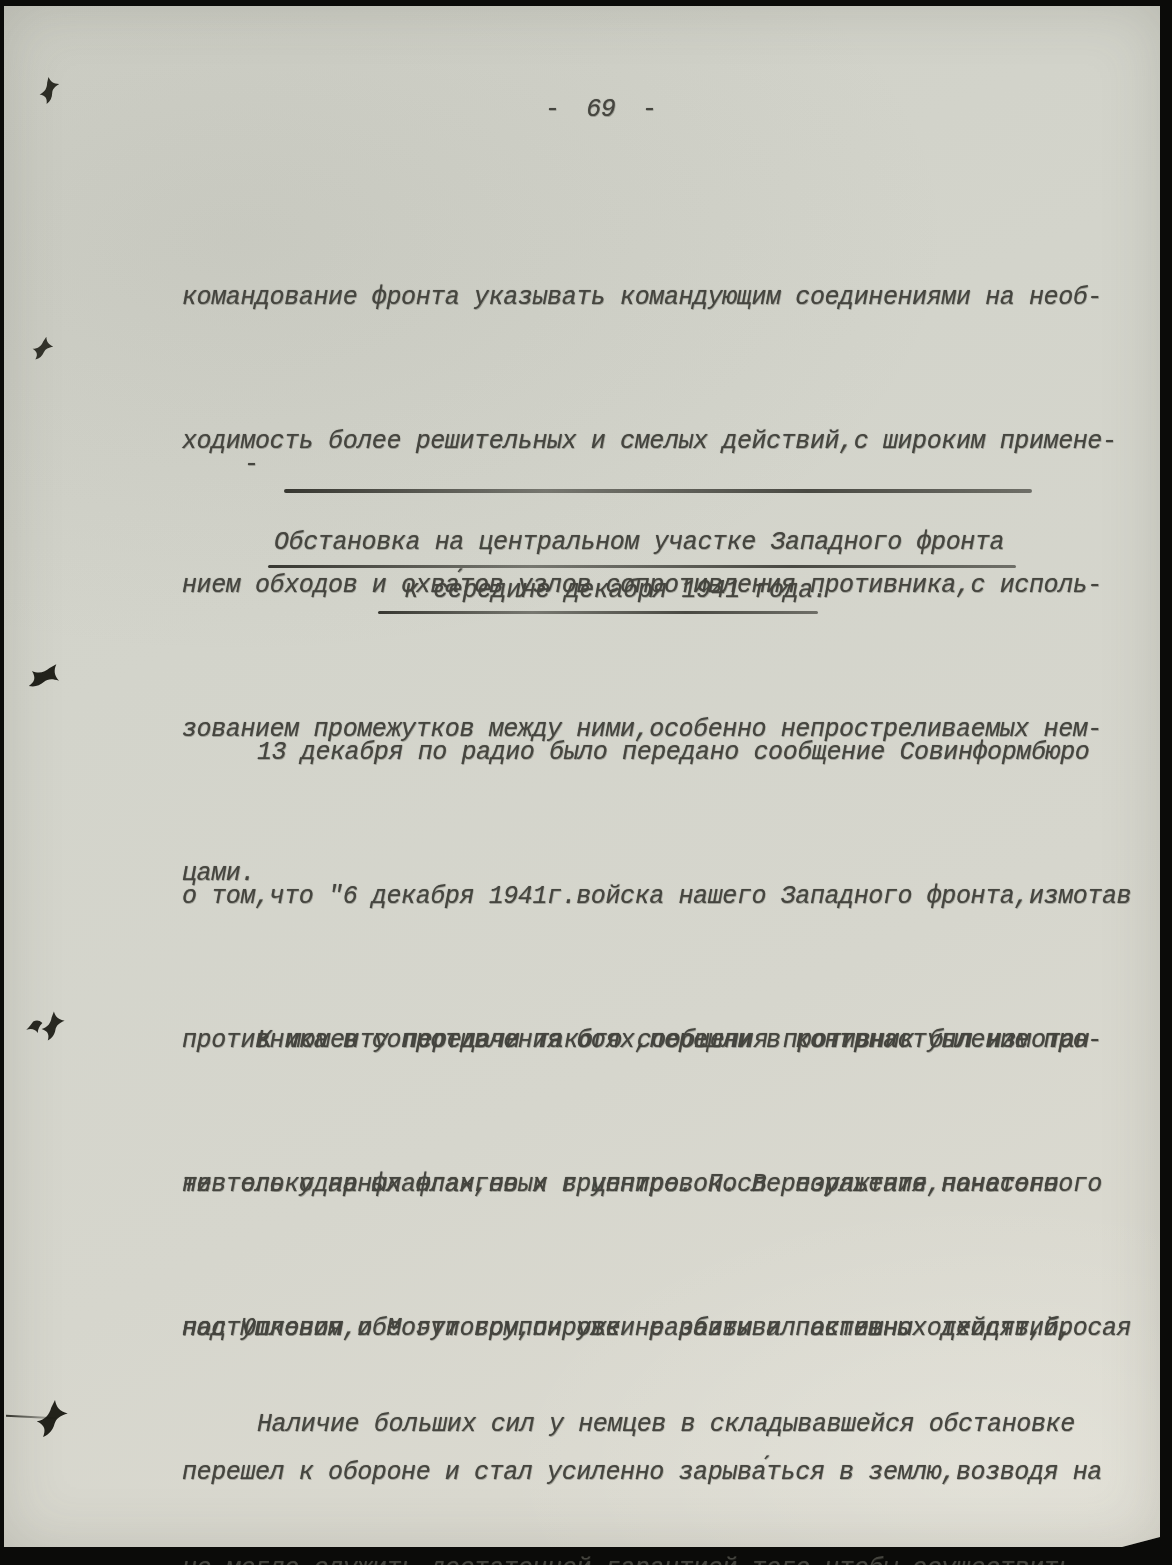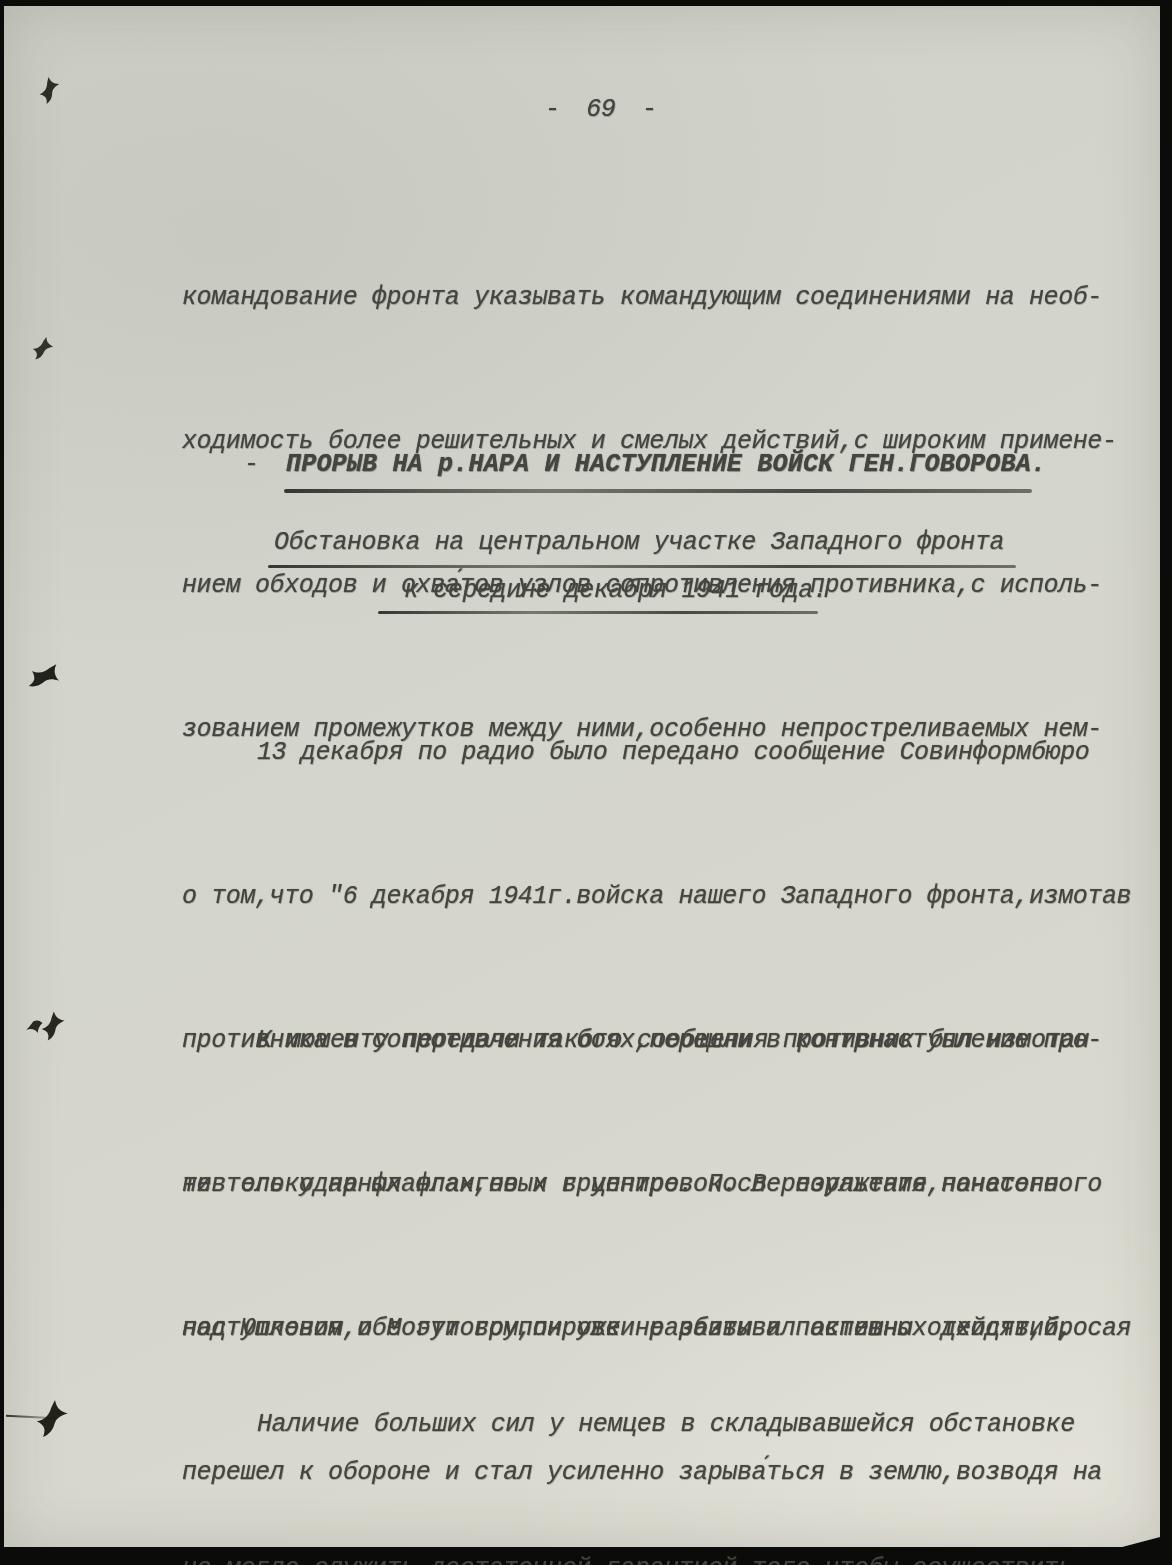--- a/index.html
+++ b/index.html
@@ -51,24 +51,24 @@
 <div class="page">
   <div class="paper"></div>
 
   <div class="txt pagenum">- 69 -</div>
 
   <div class="txt para p1">
     <div class="line">командование фронта указывать командующим соединениями на необ-</div>
     <div class="line">ходимость более решительных и смелых действий,с широким примене-</div>
     <div class="line">нием обходов и охва́тов узлов сопротивления противника,с исполь-</div>
     <div class="line">зованием промежутков между ними,особенно непростреливаемых нем-</div>
+    <div class="line">цами.</div>
   </div>
 
   <div class="txt hdash">-</div>
-  <div class="txt h1">ПРОРЫВ НА р.НАРА И НАСТУПЛЕНИЕ ВОЙСК ГЕН.ГОВОРОВА.</div>
   <div class="ul ul-h1"></div>
 
   <div class="txt h2a">Обстановка на центральном участке Западного фронта</div>
   <div class="ul ul-h2a"></div>
   <div class="txt h2b">к середине декабря 1941 года.</div>
   <div class="ul ul-h2b"></div>
 
   <div class="txt para p2">
     <div class="line first">13 декабря по радио было передано сообщение Совинформбюро</div>
     <div class="line">о том,что "6 декабря 1941г.войска нашего Западного фронта,измотав</div>

